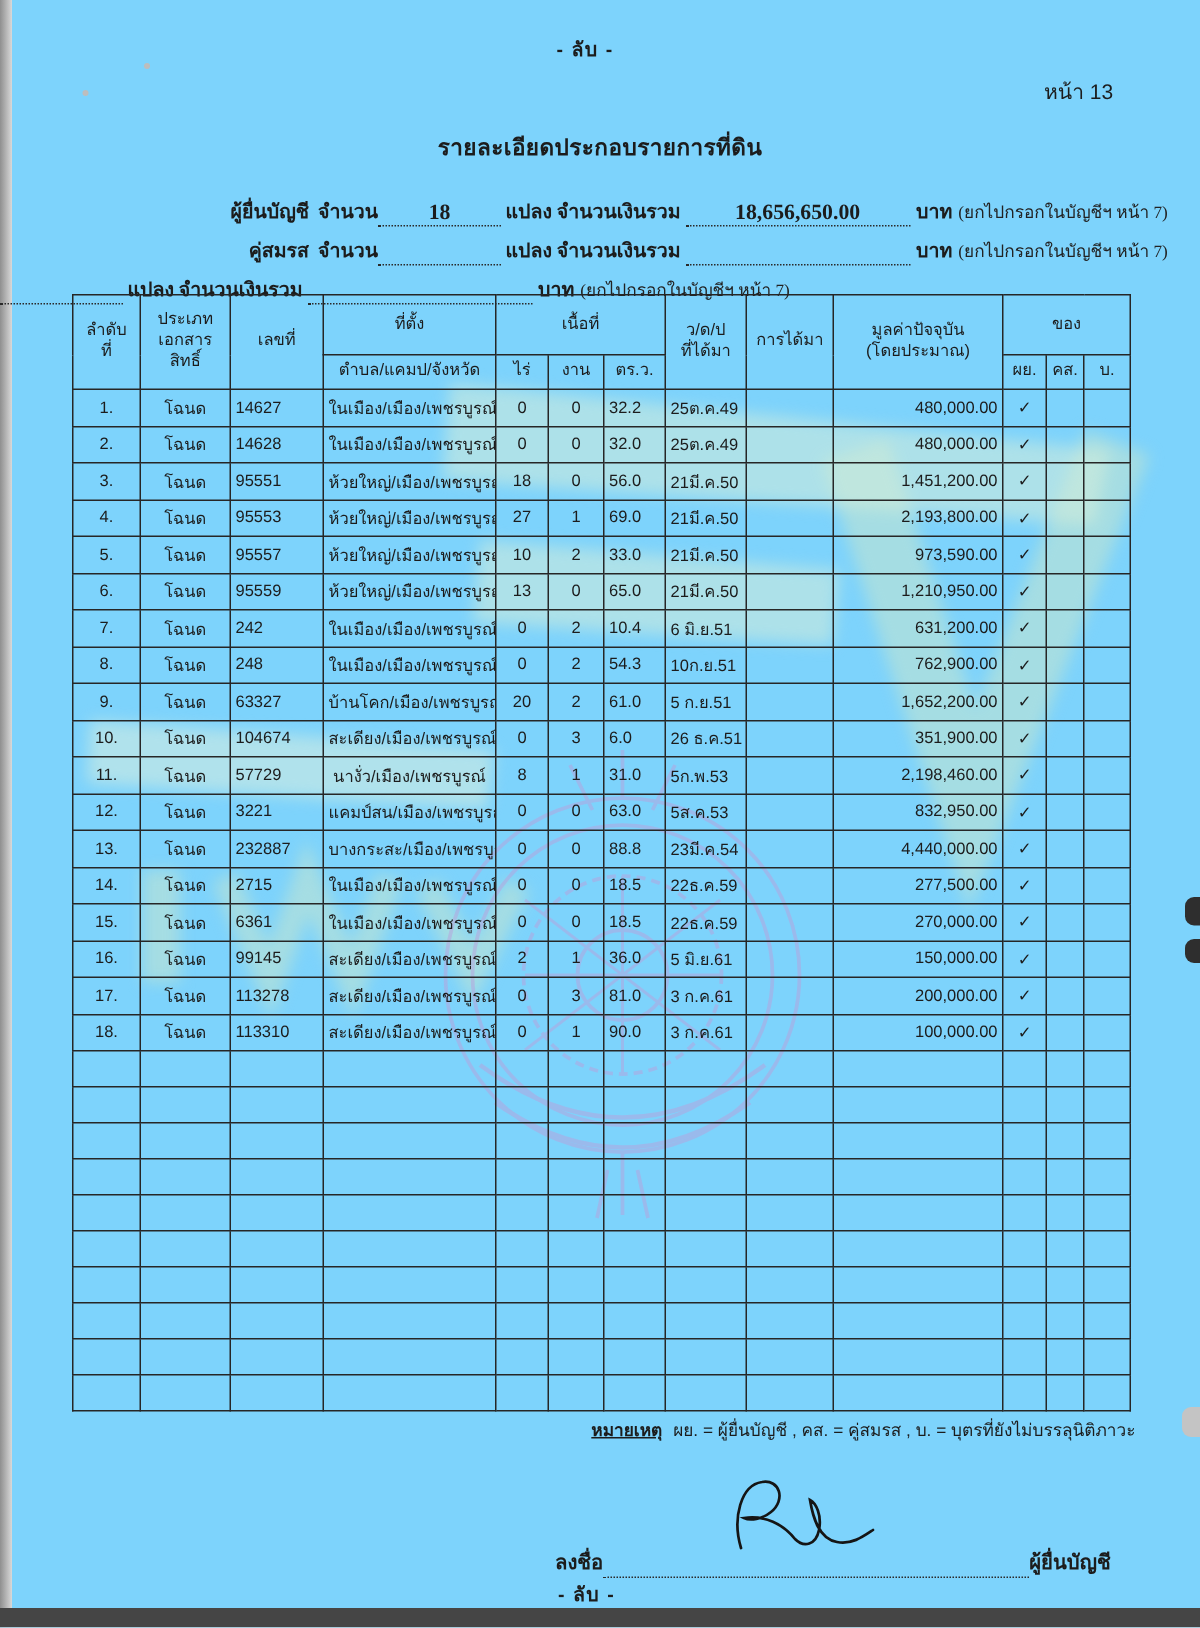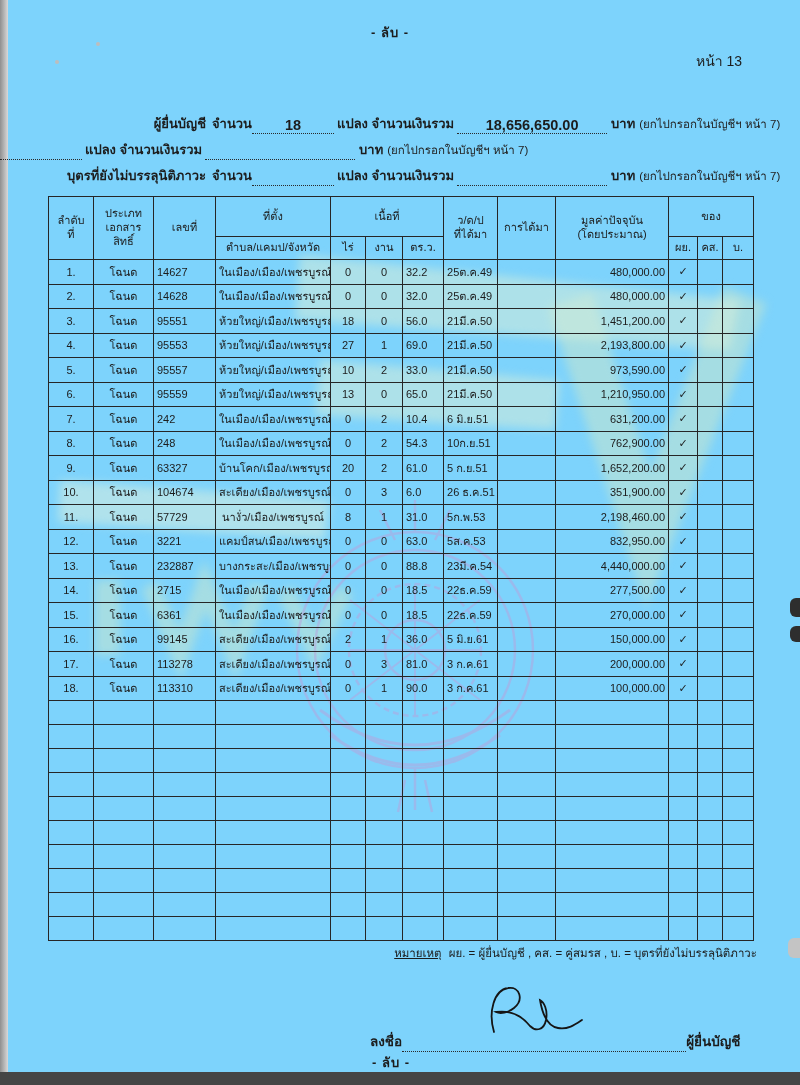--- a/index.html
+++ b/index.html
@@ -21,21 +21,21 @@
   .wm{position:absolute;pointer-events:none;}
   .wm-green path, .wm-green rect{opacity:.55;}
   .secret{position:absolute;font-size:13px;font-weight:bold;letter-spacing:1px;}
   .secret.top{left:371px;top:22px;}
   .secret.bottom{left:372px;top:1052px;}
   .page-num{position:absolute;left:696px;top:50px;font-size:14px;}
   .doc-title{position:absolute;left:0;top:86px;width:800px;text-align:center;
     font-size:15px;font-weight:600;letter-spacing:.3px;}
 
   
-  .summary{position:absolute;left:0;top:108px;width:800px;}
+  .summary{position:absolute;left:0;top:125px;width:800px;font-family:Liberation Serif, serif;}
   .sline{display:flex;align-items:flex-end;height:26px;font-size:13px;}
   .sline .lbl{width:252px;text-align:right;font-weight:600;white-space:nowrap;}
   .sline .lbl .cnt{font-weight:600;margin-left:6px;}
   .dotfill{border-bottom:1.5px dotted #2a2a2a;text-align:center;
     font-weight:bold;font-size:14.5px;line-height:1;padding-bottom:1px;}
   .dot1{width:82px;}
   .dot2{width:150px;}
   .sline .mid{margin:0 3px 0 3px;font-weight:600;white-space:nowrap;}
   .sline .baht{margin:0 4px;font-weight:600;}
   .sline .carry{font-size:11.5px;color:#222;padding-bottom:1px;white-space:nowrap;}
@@ -58,21 +58,21 @@
   td.c7{text-align:left;padding-left:2px;font-size:10.5px;}
   td.c8{text-align:center;}
   td.c9{text-align:right;padding-right:6px;}
   td.c10{text-align:center;font-weight:bold;font-size:17px;
     font-family:"DejaVu Sans",sans-serif;line-height:1;}
   td.c11,td.c12{text-align:center;}
 
   
   .note-line{position:absolute;left:0;top:944px;width:757px;text-align:right;
     font-size:11.5px;}
-  .note-line .note-label{font-weight:normal;text-decoration:underline;margin-right:4px;}
+  .note-line .note-label{font-weight:bold;text-decoration:underline;margin-right:4px;}
   .sign-row{position:absolute;left:370px;top:1030px;display:flex;align-items:flex-end;
     font-size:13.5px;font-weight:600;}
   .sign-dots{width:284px;border-bottom:1.6px dotted #2a2a2a;height:14px;}
   .signature-svg{position:absolute;left:480px;top:982px;}
 </style>
 </head>
 <body>
 
 <div class="page">
 
@@ -103,39 +103,40 @@
   <div class="edge-left"></div>
   <div class="bottom-bar"></div>
   <div class="scan-mark mark1"></div>
   <div class="scan-mark mark2"></div>
   <div class="scan-mark mark3"></div>
   <div class="speck" style="left:96px;top:42px;"></div>
   <div class="speck" style="left:55px;top:60px;"></div>
 
   <div class="secret top">- ลับ -</div>
   <div class="page-num">หน้า 13</div>
+  <div class="doc-title">รายละเอียดประกอบรายการที่ดิน</div>
 
   <div class="summary">
     <div class="sline">
       <span class="lbl"><span>ผู้ยื่นบัญชี</span><span class="cnt">จำนวน</span></span>
       <span class="dotfill dot1">18</span>
       <span class="mid"><span>แปลง</span> <span>จำนวนเงินรวม</span></span>
       <span class="dotfill dot2">18,656,650.00</span>
       <span class="baht">บาท</span>
       <span class="carry">(ยกไปกรอกในบัญชีฯ หน้า 7)</span>
     </div>
     <div class="sline">
+      <span class="lbl"><span>คู่สมรส</span><span class="cnt">จำนวน</span></span>
       <span class="dotfill dot1"></span>
       <span class="mid"><span>แปลง</span> <span>จำนวนเงินรวม</span></span>
       <span class="dotfill dot2"></span>
       <span class="baht">บาท</span>
       <span class="carry">(ยกไปกรอกในบัญชีฯ หน้า 7)</span>
     </div>
     <div class="sline">
-      <span class="lbl"><span>บุตรที่ยังไม่บรรลุนิติภาวะ</span><span class="cnt">จำนวน</span></span>
       <span class="dotfill dot1"></span>
       <span class="mid"><span>แปลง</span> <span>จำนวนเงินรวม</span></span>
       <span class="dotfill dot2"></span>
       <span class="baht">บาท</span>
       <span class="carry">(ยกไปกรอกในบัญชีฯ หน้า 7)</span>
     </div>
   </div>
 
   <table class="land">
     <colgroup>

